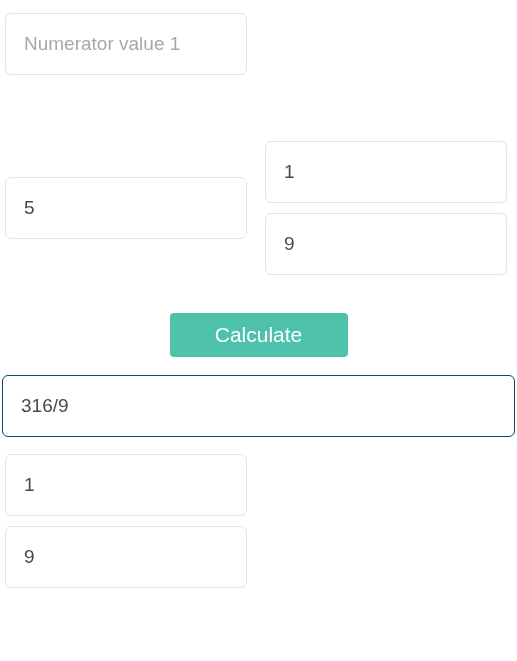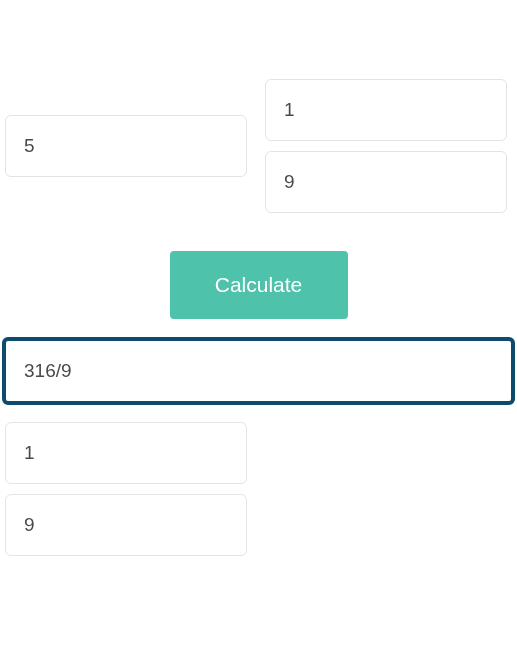--- a/index.html
+++ b/index.html
@@ -43,33 +43,33 @@
       gap: 15px;
       margin: 30px 0 18px 0;
     }
     .btn {
       background: #4ec2ab;
       color: #ffffff;
       border: none;
       border-radius: 4px;
       font-size: 21px;
       font-weight: 500;
-      padding: 22px 0;
+      padding: 10px 0;
       cursor: pointer;
       text-align: center;
     }
     .btn-calculate {
       width: 178px;
     }
     .btn-reset {
       width: 135px;
     }
     .result-full {
       width: 100%;
-      border: 4px solid #0c4a6e;
+      border: 1px solid #0c4a6e;
       border-radius: 6px;
       padding: 19px 18px;
       font-size: 19px;
       color: #4a4a4a;
       background: #ffffff;
       margin-bottom: 14px;
     }
     .group-1 {
       display: flex;
       gap: 12px;
@@ -88,20 +88,21 @@
       align-items: center;
     }
   </style>
 </head>
 <body>
 
 
 
 <div class="group-1">
   <div class="col-right">
+    <input class="input-box" type="text" placeholder="Numerator value 1" style="">
   </div>
 </div>
 
 <div class="group-2">
   <div class="col-left">
     <input class="input-box" type="text" value="5" style="">
   </div>
   <div class="col-right">
     <input class="input-box" type="text" value="1" style="">
     <input class="input-box" type="text" value="9" style="">

